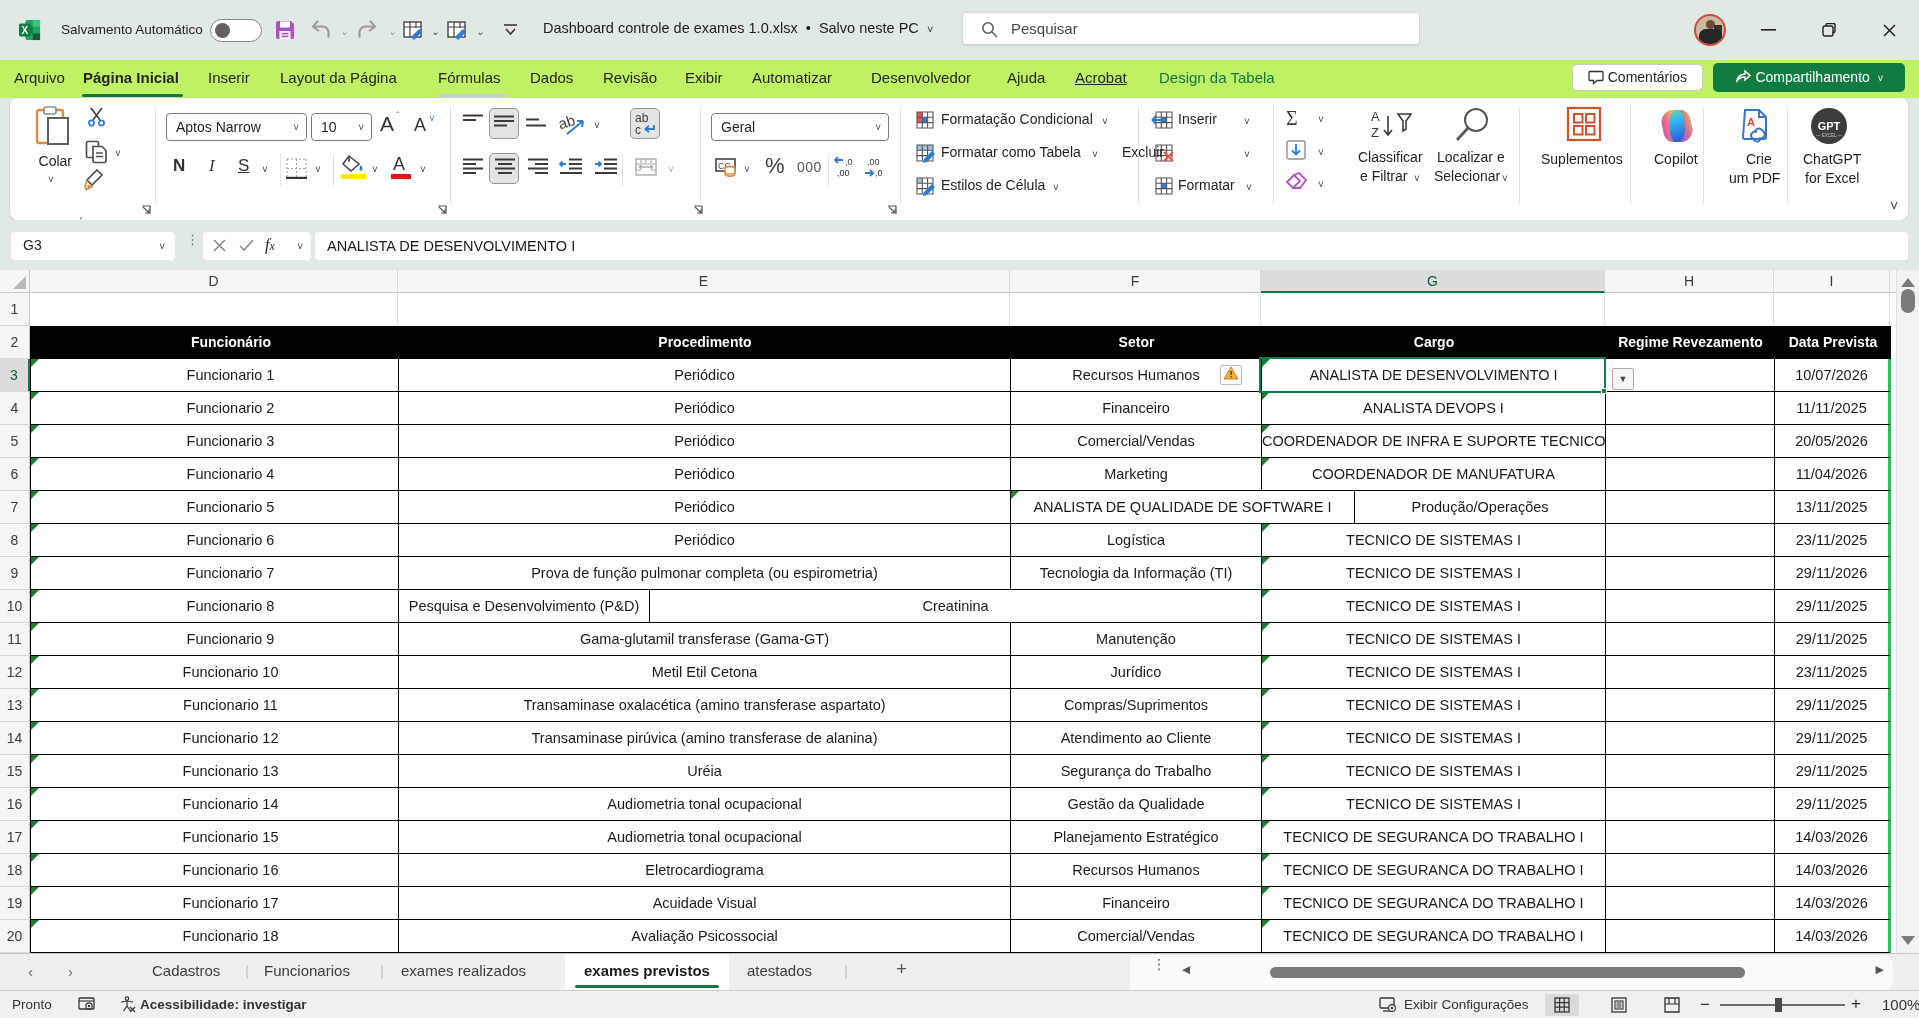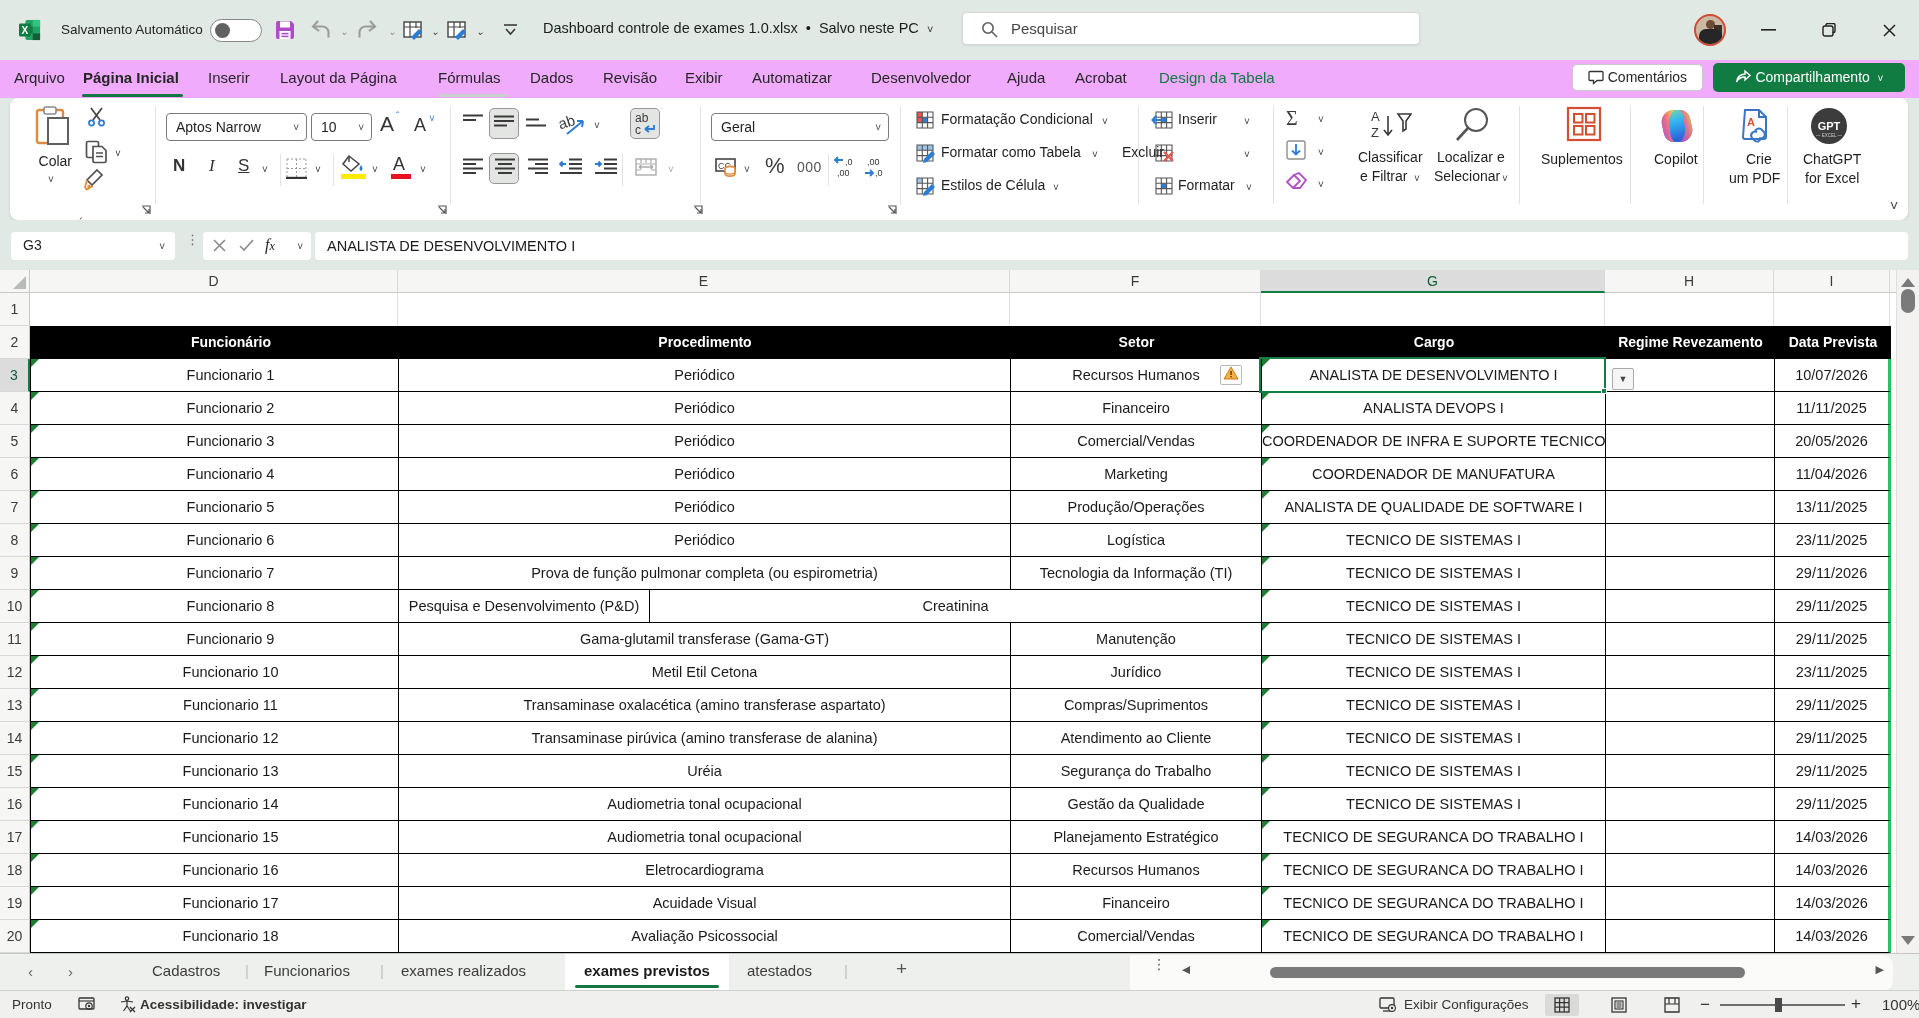--- a/index.html
+++ b/index.html
@@ -17,21 +17,21 @@
 #wintitle { position:absolute; left:543px; top:20px; width:440px; white-space:nowrap; font-size:14.5px; color:#1d1d1d; }
 #searchbox { position:absolute; left:962px; top:12px; width:458px; height:33px; background:#fff; border:1px solid #d6d6d6; border-radius:4px; box-shadow:0 1px 2px rgba(0,0,0,.08); font-size:15px; color:#454545; }
 #searchbox svg { position:absolute; left:18px; top:8px; }
 #searchbox span { position:absolute; left:48px; top:7px; }
 #avatar { position:absolute; left:1694px; top:14px; width:32px; height:32px; border-radius:50%; border:2px solid #cf4a37; background:#cbb9a2; overflow:hidden; }
 #avatar .head { position:absolute; left:10px; top:4px; width:9px; height:9px; border-radius:50%; background:#6b4c35; }
 #avatar .body { position:absolute; left:3px; top:13px; width:23px; height:16px; border-radius:7px 7px 0 0; background:#262628; }
 #avatar .frame { position:absolute; left:18px; top:9px; width:8px; height:11px; background:#3c2e22; }
 .winbtn { position:absolute; top:22px; color:#222; }
 
-#tabrow { position:absolute; left:0; top:60px; width:1919px; height:38px; background:#f0abfc; font-size:15px; color:#262626; }
+#tabrow { position:absolute; left:0; top:60px; width:1919px; height:38px; background:#bef264; font-size:15px; color:#262626; }
 #tabrow .t { position:absolute; top:9px; }
 #tabsel { position:absolute; left:82px; top:94px; width:101px; height:3px; background:#127745; border-radius:2px; }
 #tabhov { position:absolute; left:438px; top:94px; width:69px; height:3px; background:#c9cfcb; border-radius:2px; }
 #cmtbtn { position:absolute; left:1572px; top:64px; width:131px; height:27px; background:#fff; border:1px solid #c9c9c9; border-radius:5px; font-size:14px; color:#252525; text-align:center; line-height:25px; }
 #sharebtn { position:absolute; left:1713px; top:63px; width:192px; height:29px; background:#107c41; border-radius:5px; font-size:14px; color:#fff; text-align:center; line-height:28px; }
 
 #ribbon { position:absolute; left:10px; top:98px; width:1898px; height:122px; background:#fff; border-radius:8px; box-shadow:0 1px 3px rgba(0,0,0,.12); }
 .glabel { position:absolute; top:120px; font-size:12px; color:#5c5c5c; text-align:center;padding-left:45px; }
 .gsep { position:absolute; top:8px; width:1px; height:98px; background:#e3e3e3; }
 .launch { position:absolute; top:108px; font-size:11px; color:#555; }
@@ -174,21 +174,21 @@
   <span class="t" style="left:83px;font-weight:bold;">Página Inicial</span>
   <span class="t" style="left:208px;">Inserir</span>
   <span class="t" style="left:280px;">Layout da Página</span>
   <span class="t" style="left:438px;">Fórmulas</span>
   <span class="t" style="left:530px;">Dados</span>
   <span class="t" style="left:603px;">Revisão</span>
   <span class="t" style="left:685px;">Exibir</span>
   <span class="t" style="left:752px;">Automatizar</span>
   <span class="t" style="left:871px;">Desenvolvedor</span>
   <span class="t" style="left:1007px;">Ajuda</span>
-  <span class="t" style="left:1075px;">Acrobat</span>
+  <span class="t" style="left:1075px;text-decoration:underline;">Acrobat</span>
   <span class="t" style="left:1159px;color:#127745;">Design da Tabela</span>
 </div>
 <div id="tabsel"></div>
 <div id="tabhov"></div>
 <div id="cmtbtn"><svg style="vertical-align:-3px;" width="16" height="15" viewBox="0 0 16 15">
       <path d="M2 1.5 h12 a1 1 0 0 1 1 1 v7 a1 1 0 0 1 -1 1 h-5 l-3.5 3 v-3 h-3.5 a1 1 0 0 1 -1 -1 v-7 a1 1 0 0 1 1 -1 z" fill="none" stroke="#333" stroke-width="1.3"></path>
     </svg> Comentários</div>
 <div id="sharebtn"><svg style="vertical-align:-3px;" width="17" height="16" viewBox="0 0 17 16">
       <path d="M10 2 L15 6.5 L10 11 v-3 C5 8 3 10 1.5 13 C2 8.5 5 5.5 10 5 z" fill="none" stroke="#fff" stroke-width="1.4"></path>
     </svg> Compartilhamento &nbsp;<span style="font-size:10px;">˅</span></div>
@@ -596,22 +596,22 @@
         <div class="tc c0"><i class="tri"></i>Funcionario 4</div>
         <div class="tc c1">Periódico</div>
         <div class="tc c2">Marketing</div>
         <div class="tc c3"><i class="tri"></i>COORDENADOR DE MANUFATURA</div>
         <div class="tc c4"></div>
         <div class="tc c5">11/04/2026</div>
       </div>
 <div class="trow">
         <div class="tc c0"><i class="tri"></i>Funcionario 5</div>
         <div class="tc c1">Periódico</div>
+        <div class="tc c3"><i class="tri"></i>ANALISTA DE QUALIDADE DE SOFTWARE I</div>
         <div class="tc c2">Produção/Operações</div>
-        <div class="tc c3"><i class="tri"></i>ANALISTA DE QUALIDADE DE SOFTWARE I</div>
         <div class="tc c4"></div>
         <div class="tc c5">13/11/2025</div>
       </div>
 <div class="trow">
         <div class="tc c0"><i class="tri"></i>Funcionario 6</div>
         <div class="tc c1">Periódico</div>
         <div class="tc c2">Logística</div>
         <div class="tc c3"><i class="tri"></i>TECNICO DE SISTEMAS I</div>
         <div class="tc c4"></div>
         <div class="tc c5">23/11/2025</div>

